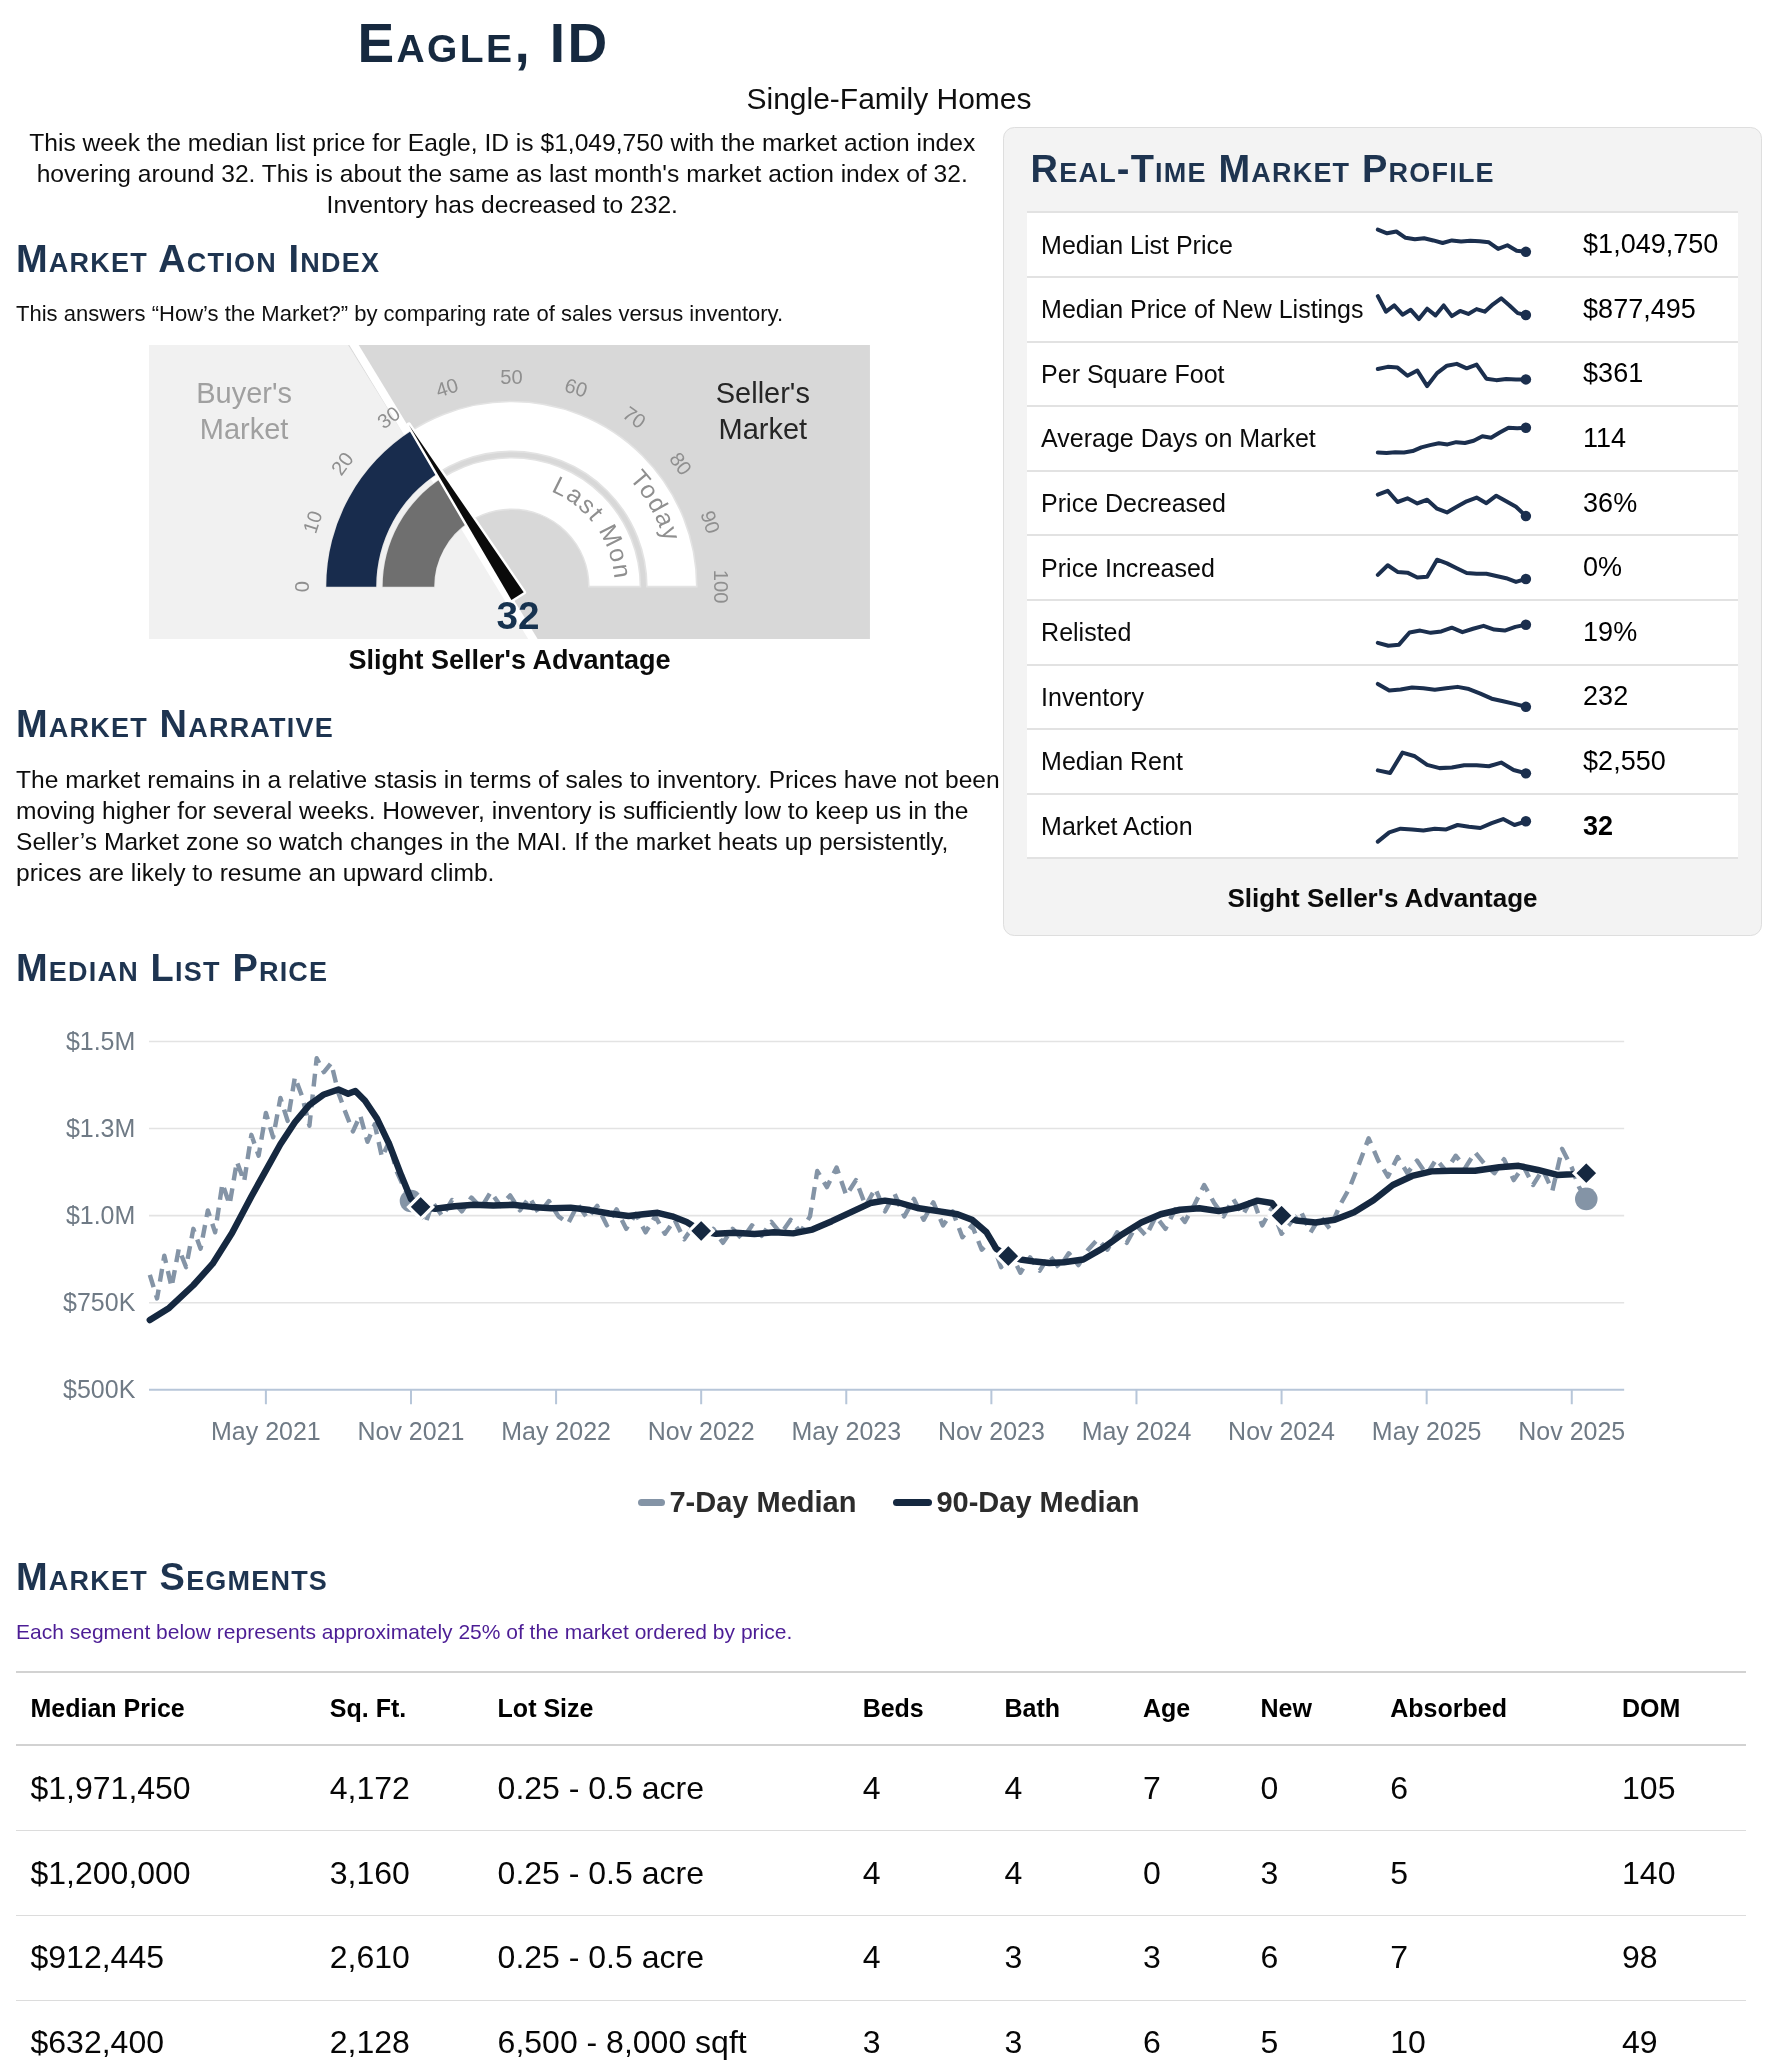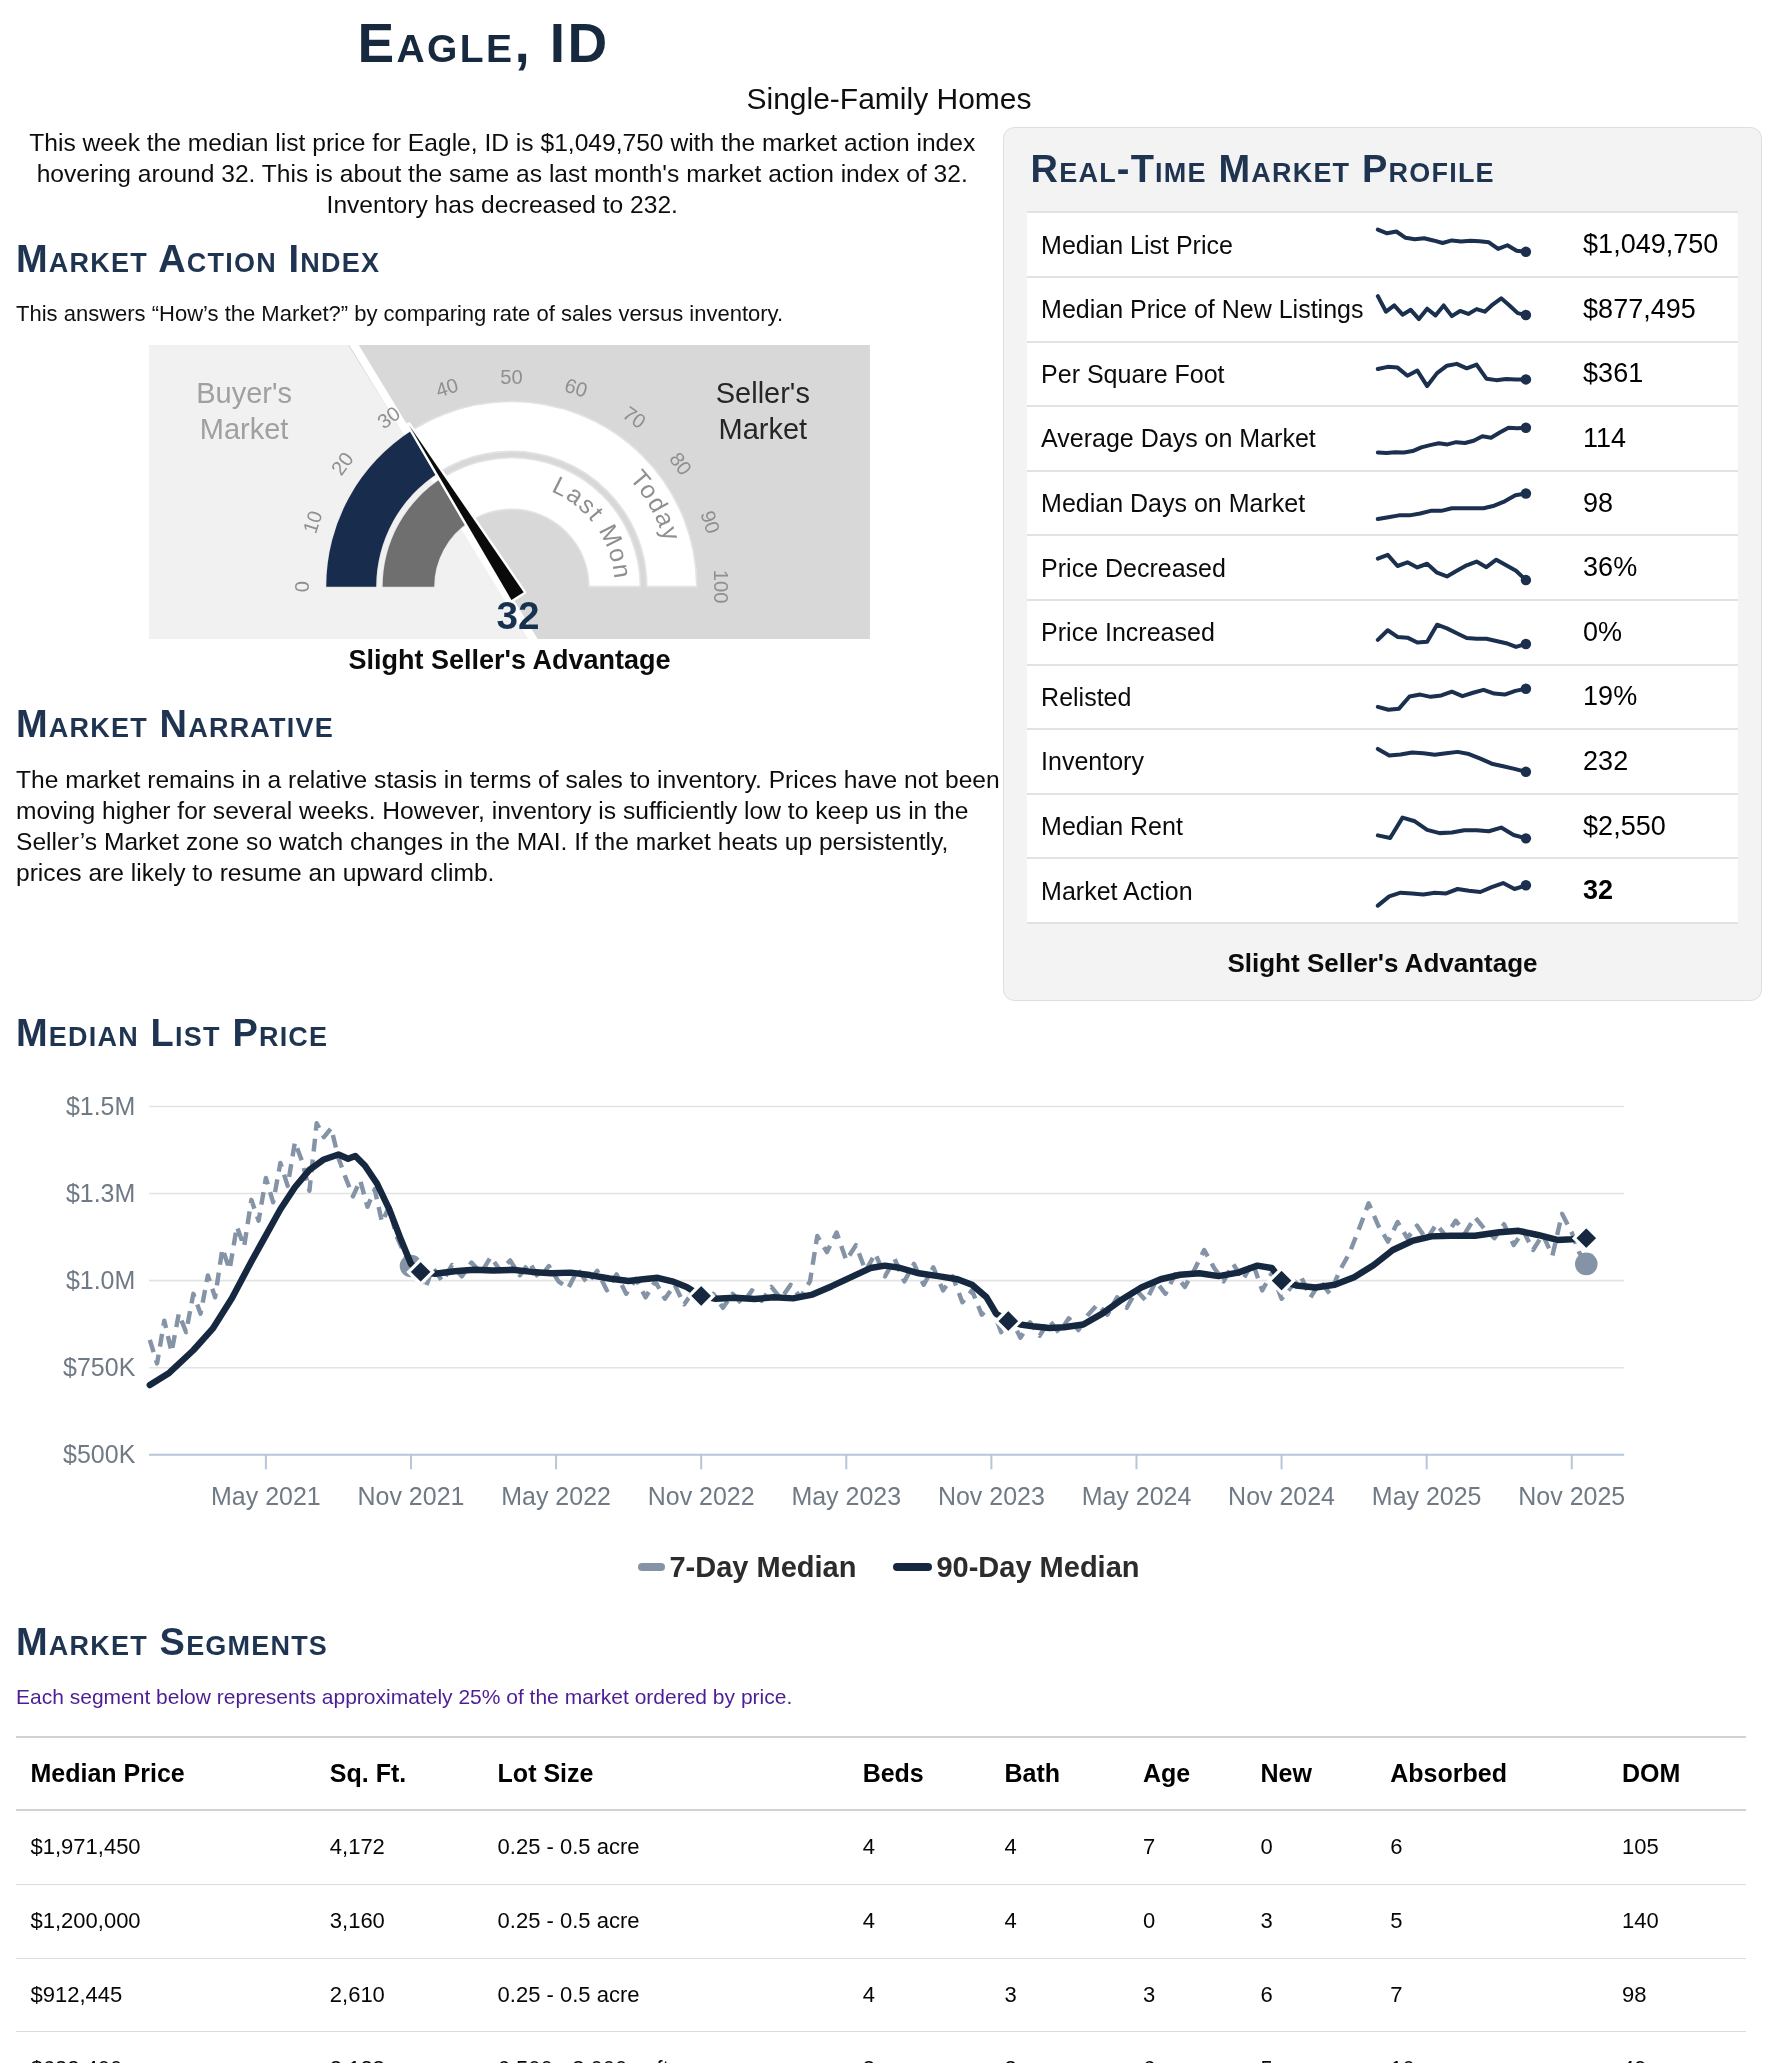--- a/index.html
+++ b/index.html
@@ -68,21 +68,21 @@
   
   .segments-head { margin-top:39px; }
   .segments-sub { font-size:21px; margin-top:22.6px; color:#4c1d95; }
   table.segments { width:1730px; margin-top:27px; border-collapse:collapse; table-layout:fixed; }
   table.segments th {
     text-align:left; font-size:25px; font-weight:700; color:#000;
     border-top:2.4px solid #d2d2d2; border-bottom:2.4px solid #d2d2d2;
     padding:21px 4.8px 21px 14.5px;
   }
   table.segments td {
-    text-align:left; font-size:22px; color:#060606;
+    text-align:left; font-size:32px; color:#060606;
     border-bottom:1.6px solid #dcdcdc; padding:23.4px 4.8px 23.4px 14.5px;
   }
   table.segments tr:last-child td { border-bottom:none; }
 
   svg text { font-family:"Liberation Sans", sans-serif; }
 </style>
 </head>
 <body>
 
 <div class="page">
@@ -164,28 +164,20 @@
               </svg></div>
             <div class="val">$361</div>
           </div>
           <div class="profile-row">
             <div class="lbl">Average Days on Market</div>
             <div class="spk"><svg width="169" height="50" viewBox="0 0 210 62">
                 <path d="M6.0,50.3 L16.8,50.8 L27.6,49.9 L38.5,50.3 L49.3,48.5 L60.1,43.9 L70.9,41.1 L81.8,38.8 L92.6,40.2 L103.4,37.4 L114.2,38.4 L125.1,35.6 L135.9,30.1 L146.7,31.9 L157.5,25.5 L168.4,19.5 L179.2,20.0 L190.0,19.5" fill="none" stroke="#1b2f4e" stroke-width="5" stroke-linejoin="round" stroke-linecap="round"></path>
                 <circle cx="190.0" cy="19.5" r="6.5" fill="#1b2f4e"></circle>
               </svg></div>
             <div class="val">114</div>
-          </div>
-          <div class="profile-row">
-            <div class="lbl">Median Days on Market</div>
-            <div class="spk"><svg width="169" height="50" viewBox="0 0 210 62">
-                <path d="M6.0,52.2 L19.1,49.9 L32.3,47.6 L45.4,47.6 L58.6,45.3 L71.7,42.0 L84.9,42.0 L98.0,38.8 L111.1,38.8 L124.3,38.8 L137.4,38.8 L150.6,35.6 L163.7,30.1 L176.9,22.7 L190.0,20.4" fill="none" stroke="#1b2f4e" stroke-width="5" stroke-linejoin="round" stroke-linecap="round"></path>
-                <circle cx="190.0" cy="20.4" r="6.5" fill="#1b2f4e"></circle>
-              </svg></div>
-            <div class="val">98</div>
           </div>
           <div class="profile-row">
             <div class="lbl">Price Decreased</div>
             <div class="spk"><svg width="169" height="50" viewBox="0 0 210 62">
                 <path d="M6.0,21.8 L18.3,17.2 L30.5,31.0 L42.8,26.4 L55.1,32.8 L67.3,28.2 L79.6,39.3 L91.9,43.9 L104.1,37.0 L116.4,30.1 L128.7,25.5 L140.9,32.4 L153.2,23.2 L165.5,30.1 L177.7,37.0 L190.0,48.5" fill="none" stroke="#1b2f4e" stroke-width="5" stroke-linejoin="round" stroke-linecap="round"></path>
                 <circle cx="190.0" cy="48.5" r="6.5" fill="#1b2f4e"></circle>
               </svg></div>
             <div class="val">36%</div>
           </div>
           <div class="profile-row">

